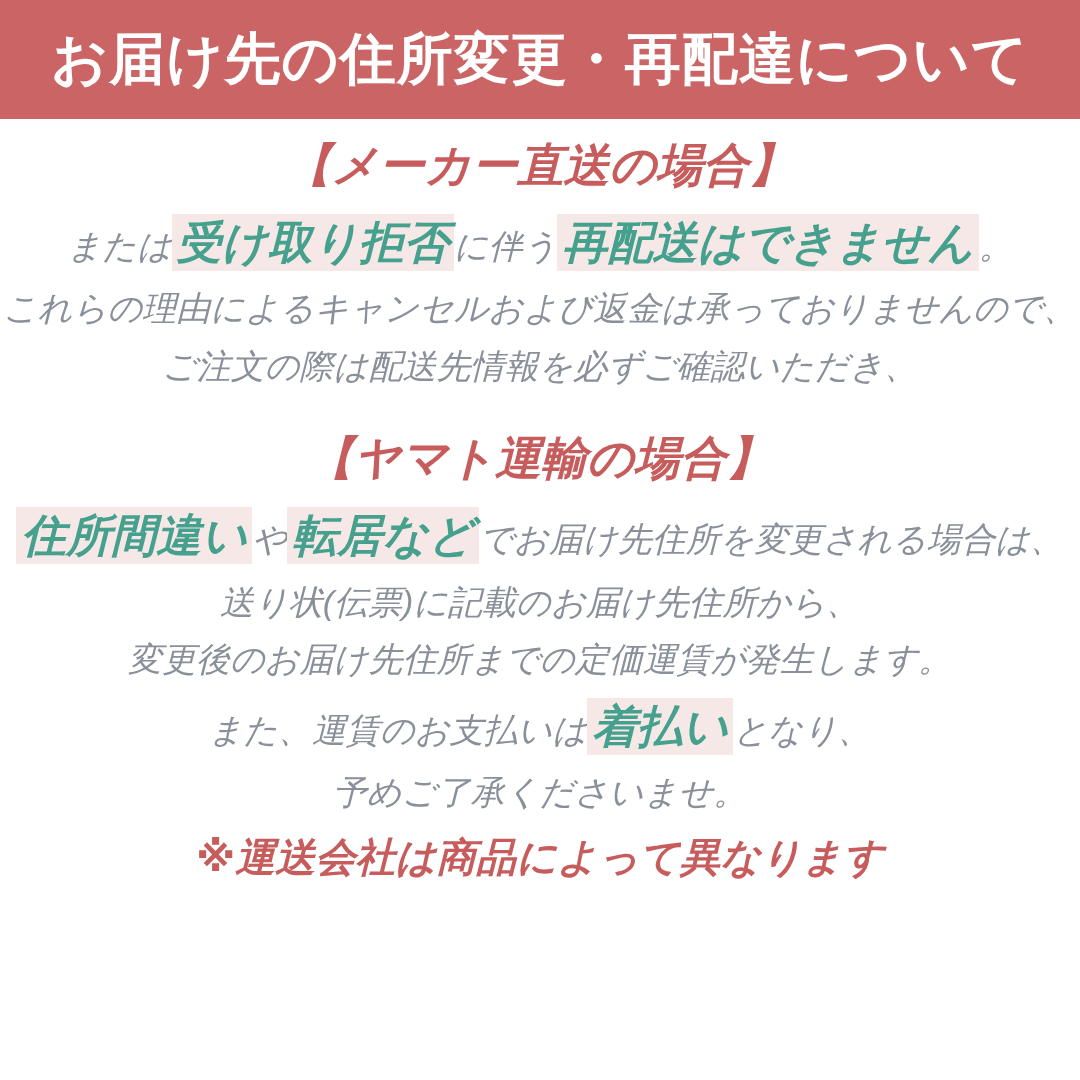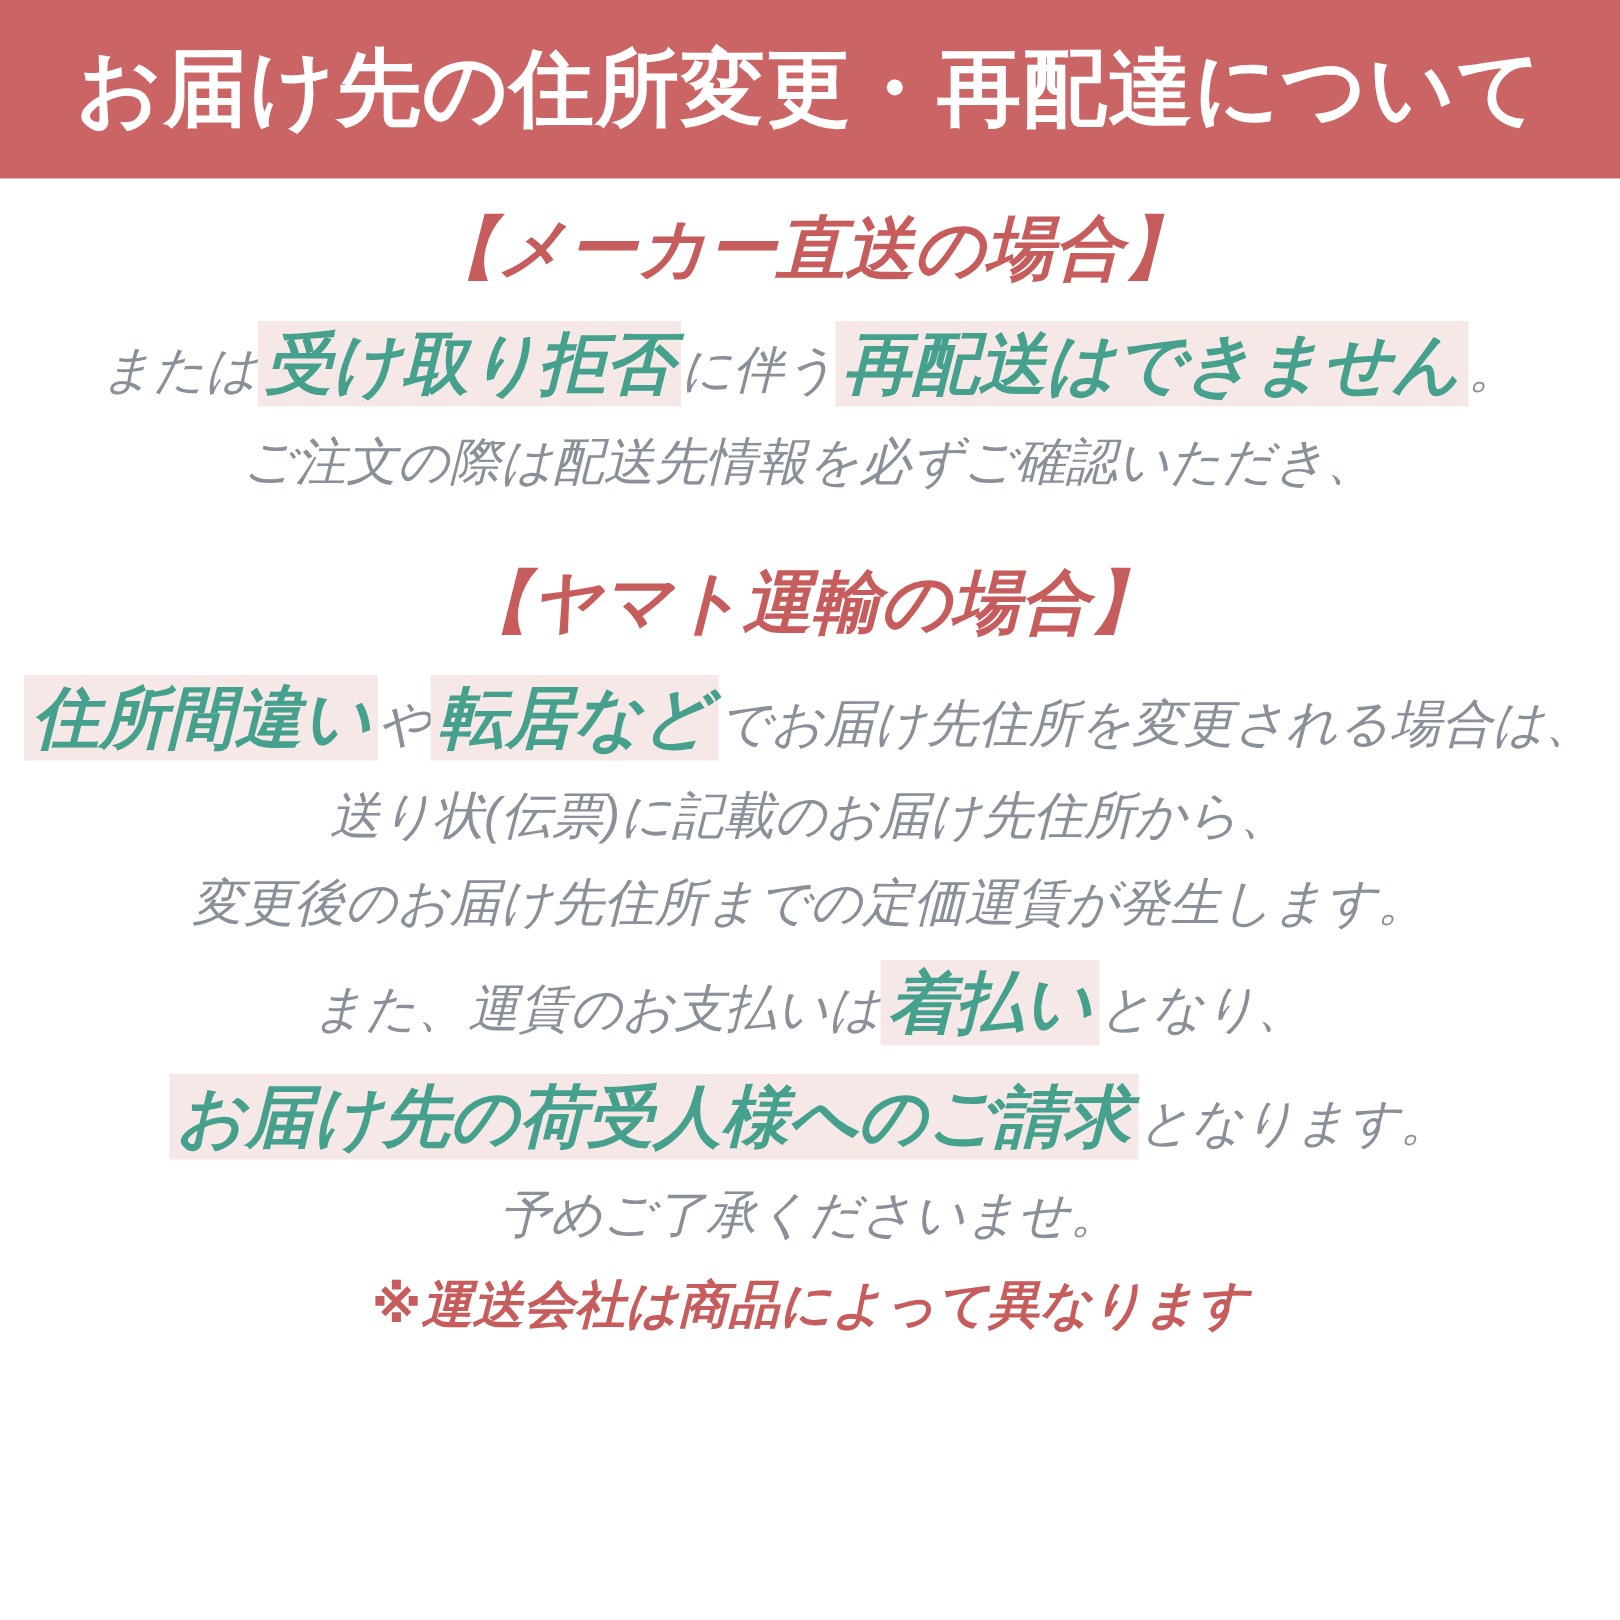--- a/index.html
+++ b/index.html
@@ -63,21 +63,21 @@
     font-weight:500;
     line-height:1.4;
   }
   .block-mixed{
     margin-top:10px;
     line-height:1.45;
   }
   .block-note{
     margin-top:14px;
     color:var(--note-red);
-    font-size:34px;
+    font-size:40px;
     font-weight:bold;
     line-height:1.3;
   }
   .seg-gray{
     color:var(--body-gray);
     font-size:34px;
     font-weight:500;
   }
   .seg-teal{
     color:var(--accent-teal);
@@ -90,22 +90,22 @@
 </head>
 <body>
 
 <header class="banner">
   <h1>お届け先の住所変更・再配達について</h1>
 </header>
 
 <main class="blocks" id="blocks-root">
     <div class="block block-heading">【メーカー直送の場合】</div>
     <div class="block block-mixed"><span class="seg-gray">または</span><span class="seg-teal">受け取り拒否</span><span class="seg-gray">に伴う</span><span class="seg-teal">再配送はできません</span><span class="seg-gray">。</span></div>
+    <div class="block block-body">これらの理由によるキャンセルおよび返金は承っておりませんので、</div>
     <div class="block block-body">ご注文の際は配送先情報を必ずご確認いただき、</div>
     <div class="block block-heading">【ヤマト運輸の場合】</div>
     <div class="block block-mixed"><span class="seg-teal">住所間違い</span><span class="seg-gray">や</span><span class="seg-teal">転居など</span><span class="seg-gray">でお届け先住所を変更される場合は、</span></div>
     <div class="block block-body">送り状(伝票)に記載のお届け先住所から、</div>
     <div class="block block-body">変更後のお届け先住所までの定価運賃が発生します。</div>
     <div class="block block-mixed"><span class="seg-gray">また、運賃のお支払いは</span><span class="seg-teal">着払い</span><span class="seg-gray">となり、</span></div>
-    <div class="block block-mixed"><span class="seg-teal">お届け先の荷受人様へのご請求</span><span class="seg-gray">となります。</span></div>
     <div class="block block-body">予めご了承くださいませ。</div>
     <div class="block block-note">※運送会社は商品によって異なります</div>
   </main>
 
 </body></html>

